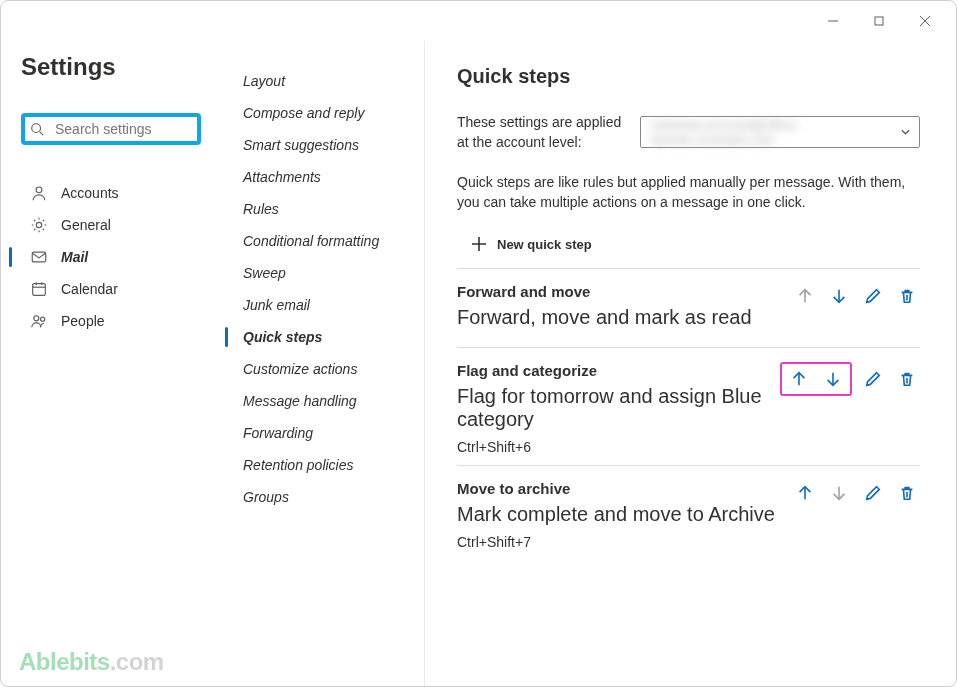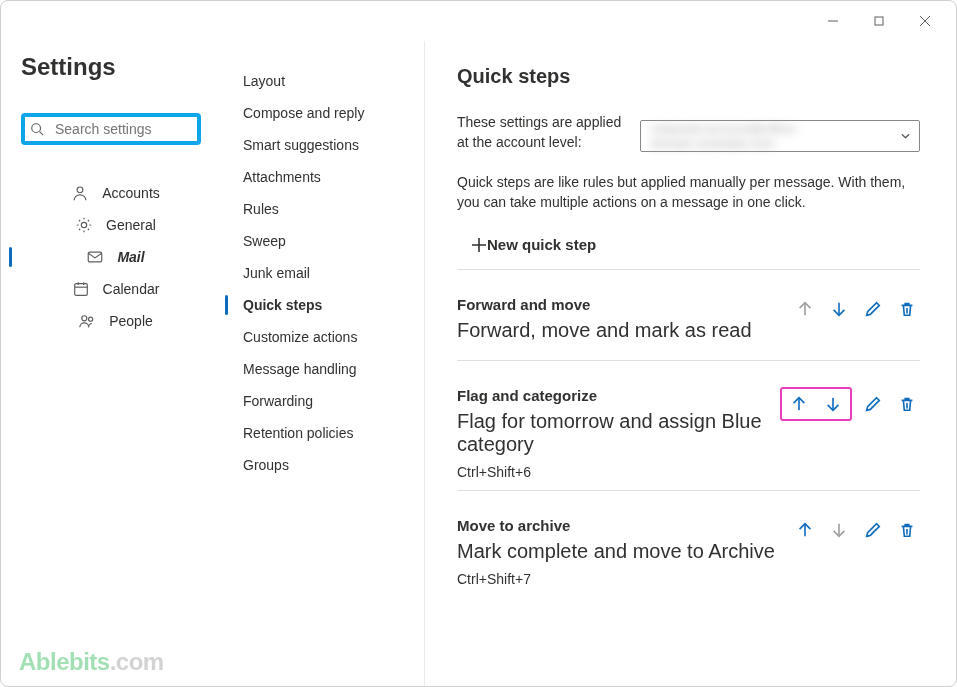--- a/index.html
+++ b/index.html
@@ -7,39 +7,39 @@
 .titlebar { height: 40px; display: flex; justify-content: flex-end; align-items: center; padding-right: 8px; }
 .titlebar-btn { width: 46px; height: 32px; display: flex; align-items: center; justify-content: center; }
 .titlebar-btn svg { width: 10px; height: 10px; stroke: #605e5c; stroke-width: 1; fill: none; }
 .container { display: flex; height: calc(100% - 40px); }
 .left-col { width: 216px; padding: 12px 16px 16px 20px; display: flex; flex-direction: column; gap: 16px; }
 .settings-title { font-size: 24px; font-weight: 700; margin-bottom: 16px; }
 .search-wrap { position: relative; margin-bottom: 16px; }
 .search-input { width: 100%; height: 32px; border: 4px solid #0ea5e9; border-radius: 4px; padding: 0 10px 0 30px; font-size: 14px; outline: none; }
 .search-icon { position: absolute; left: 9px; top: 9px; width: 14px; height: 14px; }
 .nav-list { list-style: none; }
-.nav-item { display: flex; align-items: center; gap: 12px; height: 32px; padding-left: 8px; position: relative; cursor: default; justify-content: center; }
+.nav-item { display: flex; align-items: center; gap: 12px; height: 32px; padding-left: 8px; position: relative; cursor: default; }
 .nav-item.selected { font-weight: 600; font-style: italic; }
 .nav-item.selected::before { content: ""; position: absolute; left: -12px; top: 6px; bottom: 6px; width: 3px; background: #0f6cbd; border-radius: 2px; }
 .nav-icon { width: 20px; height: 20px; display: flex; align-items: center; justify-content: center; }
 .nav-icon svg { width: 18px; height: 18px; stroke: #605e5c; stroke-width: 1.3; fill: none; }
-.mid-col { width: 208px; padding: 24px 12px 5px 16px; border-right: 1px solid #edebe9; }
+.mid-col { width: 208px; padding: 24px 12px 5px 16px; border-right: 1px solid #edebe9; font-style: italic; }
 .mid-list { list-style: none; }
 .mid-item { height: 32px; display: flex; align-items: center; padding-left: 10px; position: relative; cursor: default; font-size: 14px; }
 .mid-item.selected { font-weight: 600; }
 .mid-item.selected::before { content: ""; position: absolute; left: -8px; top: 6px; bottom: 6px; width: 3px; background: #0f6cbd; border-radius: 2px; }
 .right-col { flex: 1; padding: 24px 36px 0 32px; overflow-y: auto; }
 .page-title { font-size: 20px; font-weight: 700; margin-bottom: 24px; }
-.applied-row { display: flex; align-items: flex-end; gap: 18px; margin-bottom: 20px; }
+.applied-row { display: flex; align-items: center; gap: 18px; margin-bottom: 20px; }
 .applied-label { font-size: 14px; line-height: 20px; max-width: 165px; }
 .account-dropdown { flex: 1; height: 32px; border: 1px solid #8a8886; border-radius: 2px; display: flex; align-items: center; justify-content: space-between; padding: 0 8px 0 10px; }
 .blurred { filter: blur(5px); color: #aaa; font-size: 13px; }
 .desc { font-size: 14px; color: #323130; line-height: 20px; margin-bottom: 18px; }
-.new-step { display: flex; align-items: center; font-weight: 600; font-size: 15px; padding: 6px 0 6px 14px; margin-bottom: 10px; }
-.step-item { border-top: 1px solid #e1dfdd; padding: 26px 0 10px 0; }
+.new-step { display: flex; align-items: center; gap: 10px; font-weight: 600; font-size: 13px; padding: 6px 0 6px 14px; margin-bottom: 10px; }
+.step-item { border-top: 1px solid #e1dfdd; padding: 14px 0 10px 0; }
 .step-head { display: flex; justify-content: space-between; align-items: flex-start; }
 .step-texts { flex: 1; }
 .step-title { font-weight: 600; font-size: 15px; margin-bottom: 6px; }
 .step-desc { font-size: 20px; margin-bottom: 8px; }
 .step-shortcut { font-size: 14px; }
 .step-actions { display: flex; gap: 8px; align-items: center; padding-left: 12px; }
 .action-btn { width: 26px; height: 26px; display: flex; align-items: center; justify-content: center; }
 .action-btn svg { width: 18px; height: 18px; stroke-width: 1.8; fill: none; }
 .action-btn.disabled svg { stroke: #a19f9d; }
 .action-btn.enabled svg { stroke: #0f6cbd; }
@@ -132,20 +132,21 @@
       </ul>
   </div>
 
   <div class="mid-col">
     <ul class="mid-list">
         <li class="mid-item">Layout</li>
         <li class="mid-item">Compose and reply</li>
         <li class="mid-item">Smart suggestions</li>
         <li class="mid-item">Attachments</li>
         <li class="mid-item">Rules</li>
+        <li class="mid-item">Conditional formatting</li>
         <li class="mid-item">Sweep</li>
         <li class="mid-item">Junk email</li>
         <li class="mid-item selected">Quick steps</li>
         <li class="mid-item">Customize actions</li>
         <li class="mid-item">Message handling</li>
         <li class="mid-item">Forwarding</li>
         <li class="mid-item">Retention policies</li>
         <li class="mid-item">Groups</li>
       </ul>
   </div>

